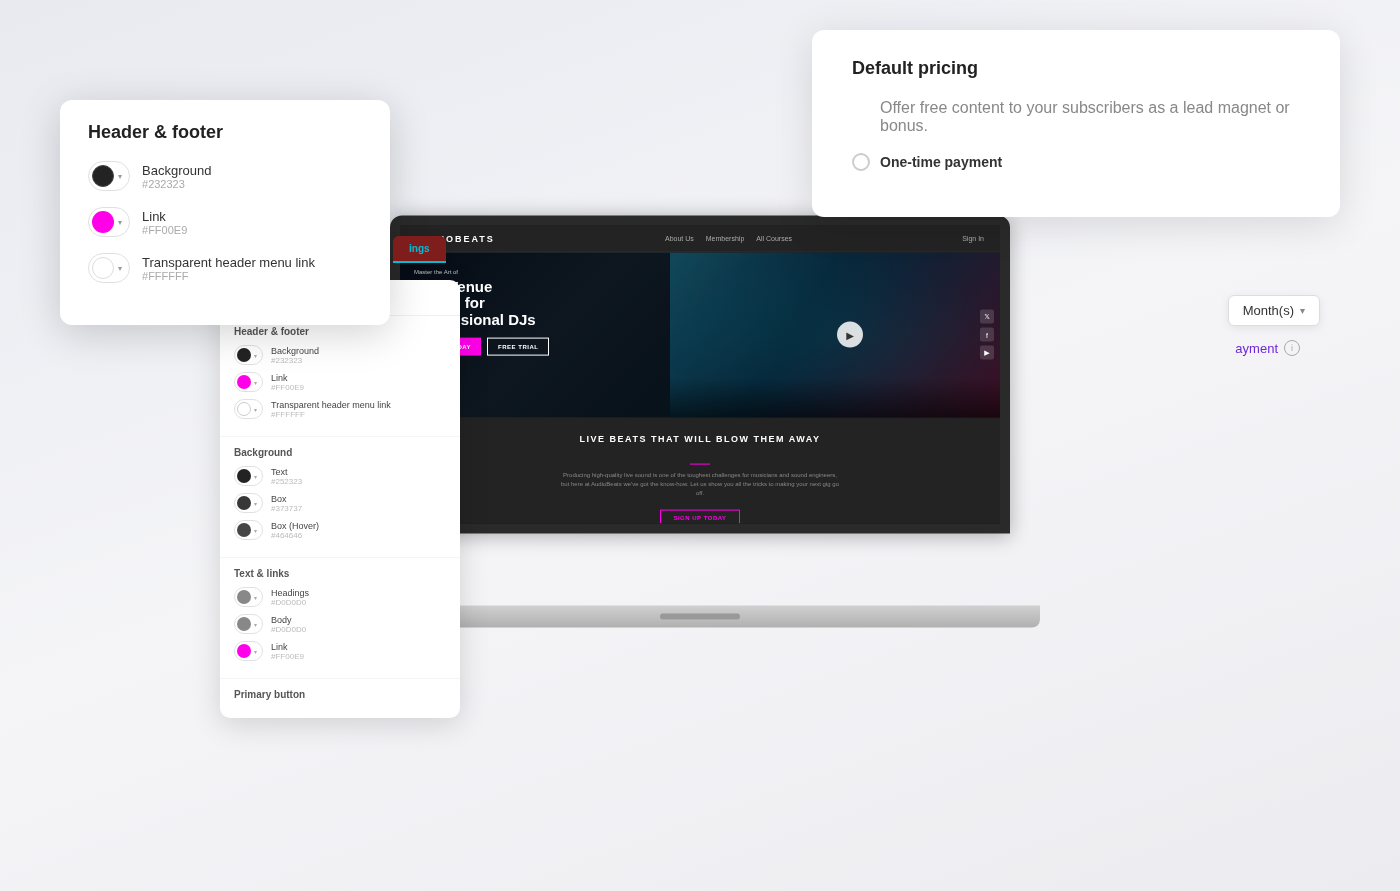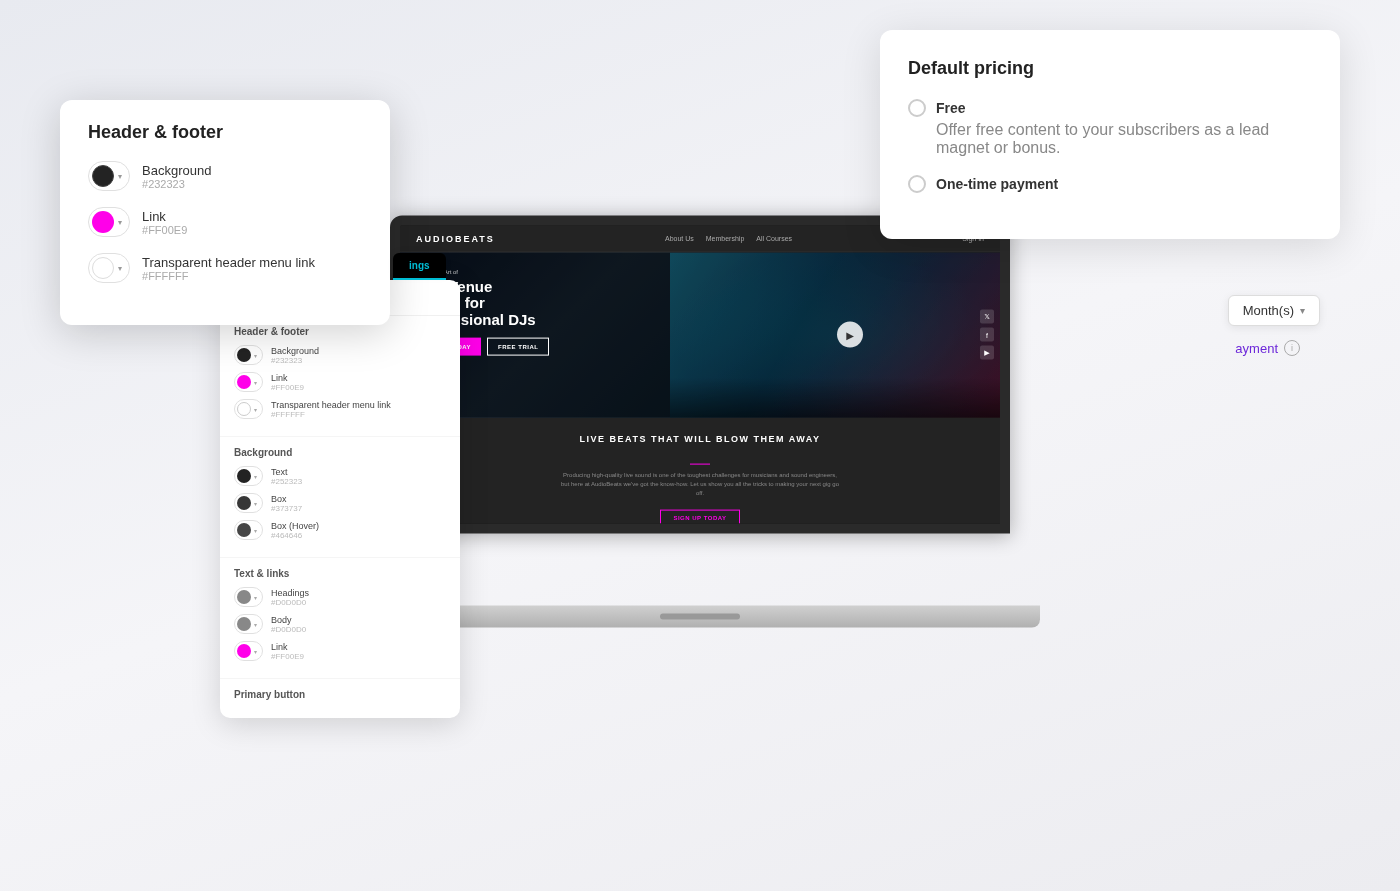--- a/index.html
+++ b/index.html
@@ -344,25 +344,25 @@
     .inner-arrow { font-size: 6px; color: #aaa; }
     .inner-label-group {}
     .inner-color-name { font-size: 9px; font-weight: 500; color: #444; }
     .inner-color-hex { font-size: 8px; color: #bbb; }
 
     
     .panel-pricing {
       position: absolute;
       top: 30px;
       right: 60px;
-      width: 460px;
+      width: 528px;
       background: #ffffff;
       border-radius: 12px;
       box-shadow: 0 8px 40px rgba(0,0,0,0.12);
-      padding: 28px 28px;
+      padding: 28px 40px;
       z-index: 20;
     }
     .pricing-title {
       font-size: 18px;
       font-weight: 700;
       color: #222;
       margin-bottom: 20px;
     }
     .pricing-option {
       margin-bottom: 18px;
@@ -629,24 +629,20 @@
 
   <div class="inner-section" style="border-bottom:none;">
     <div class="inner-section-title">Primary button</div>
   </div>
 </div>
 
 <div class="panel-pricing">
   <div class="pricing-title">Default pricing</div>
 
   <div class="pricing-option">
-    <div class="pricing-option-header">
-      <div class="radio-outer"></div>
-      <span class="pricing-option-label">Free</span>
-    </div>
     <div class="pricing-option-desc">Offer free content to your subscribers as a lead magnet or bonus.</div>
   </div>
 
   <div class="pricing-option">
     <div class="pricing-option-header">
       <div class="radio-outer"></div>
       <span class="pricing-option-label">One-time payment</span>
     </div>
   </div>
 
@@ -659,15 +655,15 @@
     <span>Month(s)</span>
     <span class="month-arrow">▾</span>
   </div>
 </div>
 
 <div style="position:absolute;top:340px;right:100px;z-index:25;display:flex;align-items:center;gap:6px;">
   <span class="payment-label">ayment</span>
   <div class="info-icon">i</div>
 </div>
 
-<div style="position:absolute;top:253px;left:393px;z-index:26;background:#000000;border-radius:6px 6px 0 0;box-shadow:0 -2px 6px rgba(0,0,0,0.05);">
+<div style="position:absolute;top:236px;left:393px;z-index:26;background:#7f1d1d;border-radius:6px 6px 0 0;box-shadow:0 -2px 6px rgba(0,0,0,0.05);">
   <span style="display:inline-block;padding:7px 16px;font-size:10px;color:#00bcd4;font-weight:700;border-bottom:2px solid #00bcd4;">ings</span>
 </div>
 
 </body></html>

